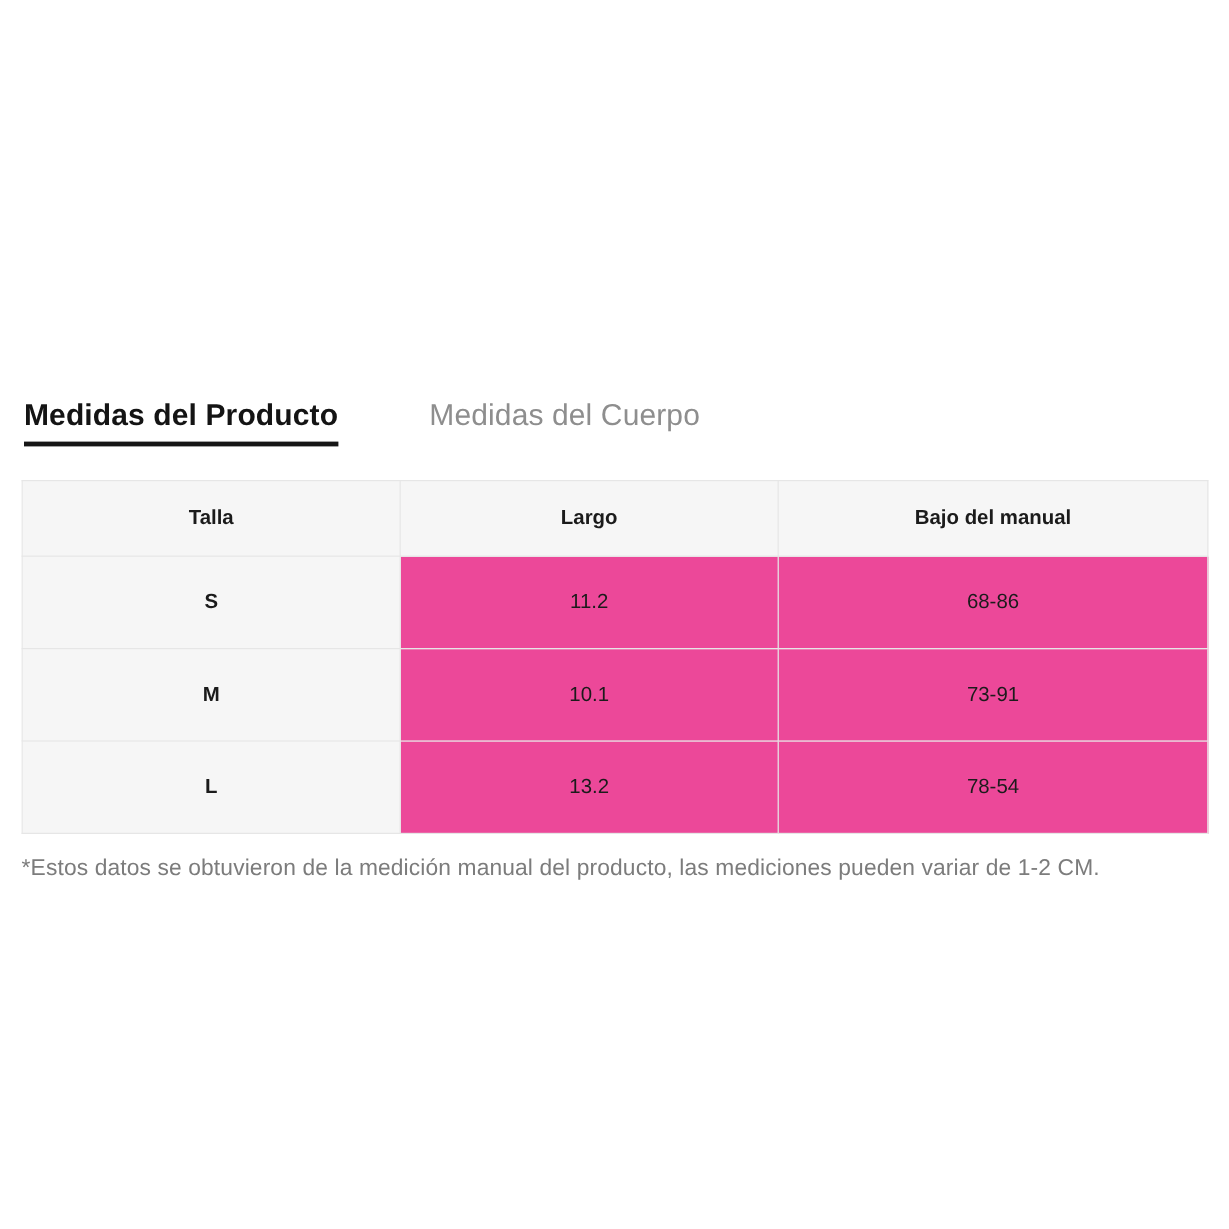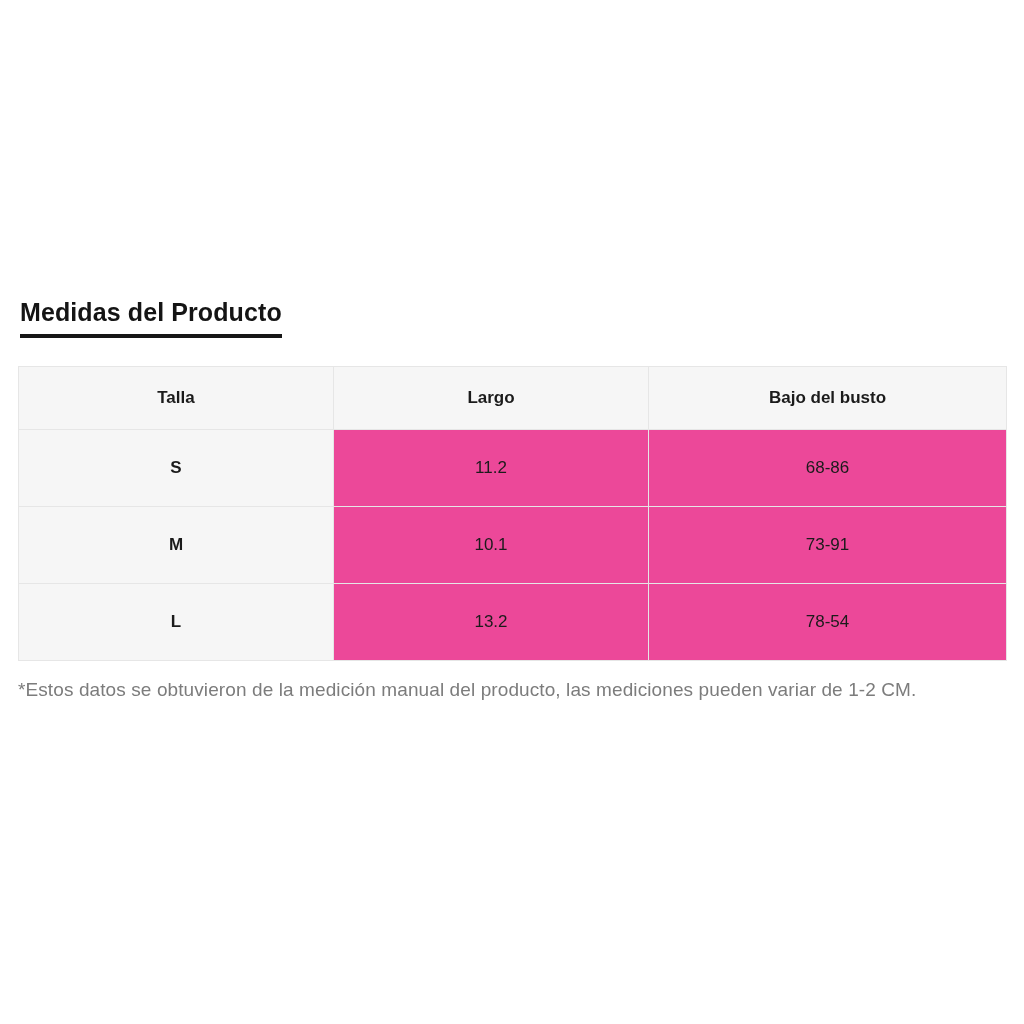--- a/index.html
+++ b/index.html
@@ -30,20 +30,21 @@
     top: 298px;
     width: 988px;
   }
 
   
   .tabs {
     display: flex;
     align-items: flex-end;
     gap: 76px;
     padding-left: 2px;
+    margin-top: 34px;
   }
   .tab {
     font-size: 25px;
     letter-spacing: 0.1px;
     padding-bottom: 7px;
     cursor: pointer;
     white-space: nowrap;
   }
   .tab-active {
     color: #141414;
@@ -101,34 +102,35 @@
   }
 </style>
 </head>
 <body>
 
 <div class="page">
   <div class="content">
 
     <div class="tabs">
       <div class="tab tab-active">Medidas del Producto</div>
+      <div class="tab tab-inactive">Medidas del Cuerpo</div>
     </div>
 
     <div class="table-wrap">
       <table class="size-table">
         <colgroup>
           <col class="col-size">
           <col class="col-b">
           <col class="col-c">
         </colgroup>
         <thead>
           <tr>
             <th>Talla</th>
             <th>Largo</th>
-            <th>Bajo del busto</th>
+            <th>Bajo del manual</th>
           </tr>
         </thead>
         <tbody>
           <tr>
             <td class="size-cell">S</td>
             <td>11.2</td>
             <td>68-86</td>
           </tr>
           <tr>
             <td class="size-cell">M</td>

